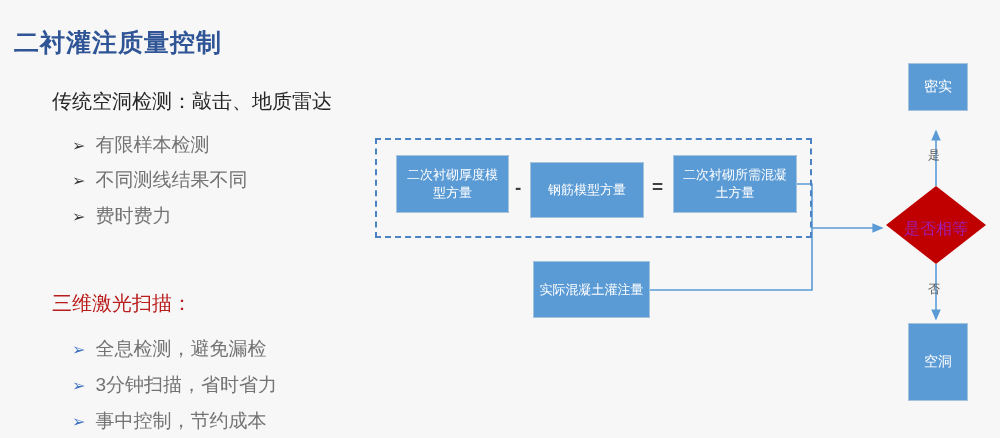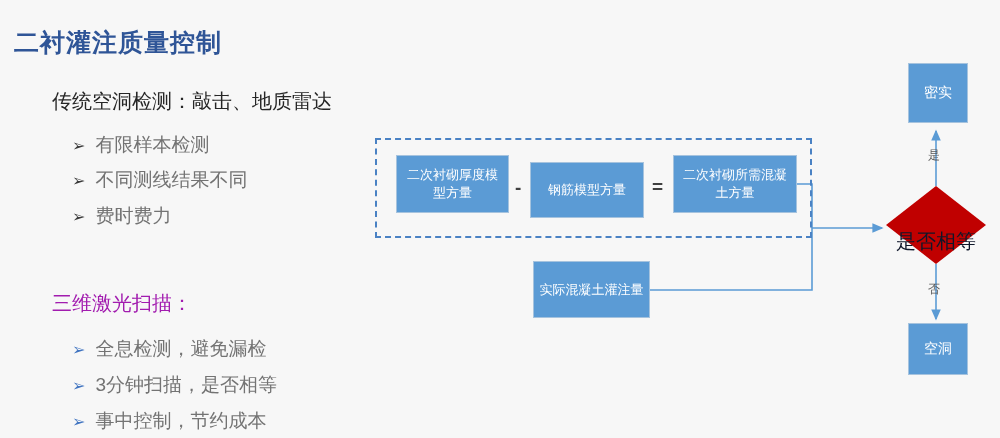--- a/index.html
+++ b/index.html
@@ -59,21 +59,21 @@
     line-height: 1;
   }
   .black-bullet .bullet-mark { color: #3a3a3a; }
   .black-bullet .bullet-text { color: #737373; }
 
   #scan-heading {
     position: absolute;
     left: 52px;
     top: 290px;
     font-size: 20px;
-    color: #a21caf;
+    color: #b91c1c;
     white-space: nowrap;
   }
   .blue-bullet .bullet-mark { color: #4074c0; }
   .blue-bullet .bullet-text { color: #737373; }
 
   
   #dashed-group {
     position: absolute;
     left: 375px;
     top: 138px;
@@ -121,34 +121,34 @@
   }
   #diamond-shape {
     position: absolute;
     left: 0; top: 0;
     width: 100%;
     height: 100%;
   }
   #diamond-label {
     position: absolute;
     left: 0;
-    top: 16px;
+    top: 4px;
     width: 100%;
     height: 100%;
     display: flex;
     align-items: center;
     justify-content: center;
-    color: #0f172a;
-    font-size: 20px;
+    color: #a21caf;
+    font-size: 16px;
     font-weight: 500;
     white-space: nowrap;
   }
 
-  #box-dense  { position: absolute; left: 908px; top: 63px;  width: 60px; height: 60px; }
-  #box-void   { position: absolute; left: 908px; top: 323px; width: 60px; height: 52px; }
+  #box-dense  { position: absolute; left: 908px; top: 63px;  width: 60px; height: 48px; }
+  #box-void   { position: absolute; left: 908px; top: 323px; width: 60px; height: 78px; }
   #box-dense, #box-void {
     background: #5b9bd5;
     border: 1px solid #a6c3de;
     box-sizing: border-box;
     color: #ffffff;
     font-size: 14px;
     display: flex;
     align-items: center;
     justify-content: center;
     text-align: center;
@@ -194,21 +194,21 @@
   </div>
 
   <div id="scan-heading">三维激光扫描：</div>
 
   <div class="bullet-row blue-bullet" style="left:72px; top:339px;">
     <span class="bullet-mark">➢</span>
     <span class="bullet-text">全息检测，避免漏检</span>
   </div>
   <div class="bullet-row blue-bullet" style="left:72px; top:375px;">
     <span class="bullet-mark">➢</span>
-    <span class="bullet-text">3分钟扫描，是否相等</span>
+    <span class="bullet-text">3分钟扫描，省时省力</span>
   </div>
   <div class="bullet-row blue-bullet" style="left:72px; top:411px;">
     <span class="bullet-mark">➢</span>
     <span class="bullet-text">事中控制，节约成本</span>
   </div>
 
   <svg id="connectors" viewBox="0 0 1000 438" xmlns="http://www.w3.org/2000/svg">
     <defs>
       <marker id="arrow" markerWidth="7" markerHeight="7" refX="6" refY="3" orient="auto" markerUnits="strokeWidth">
         <path d="M0,0 L7,3 L0,6 z" fill="#5b9bd5"></path>

